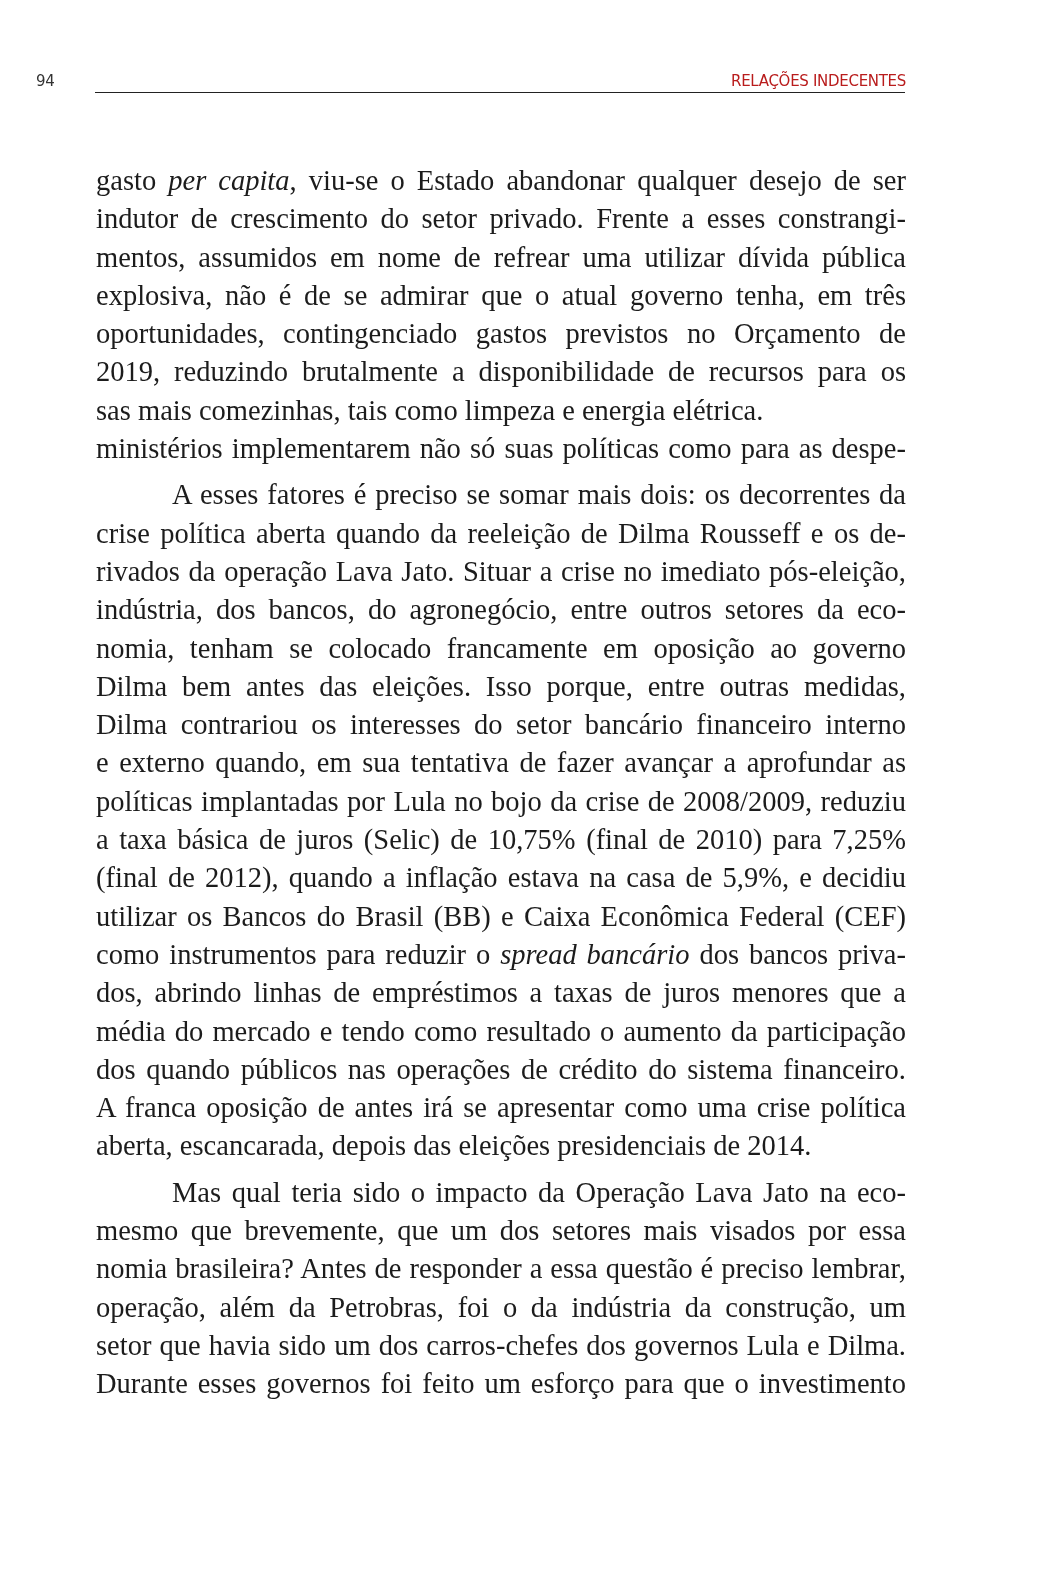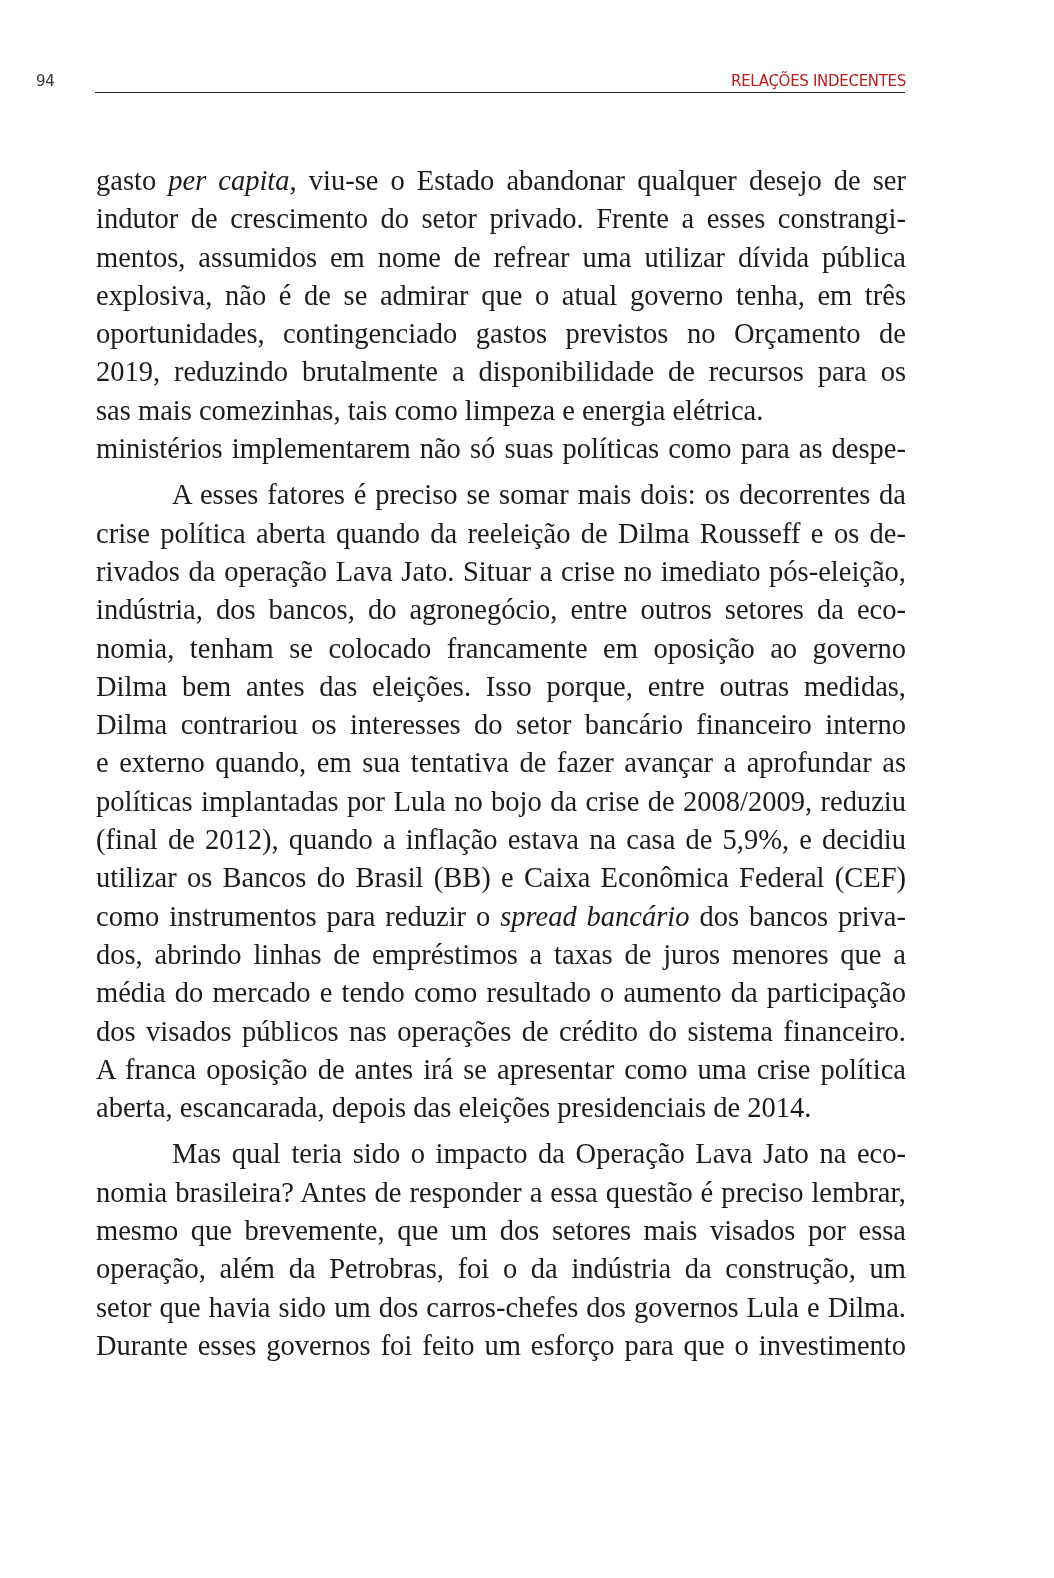--- a/index.html
+++ b/index.html
@@ -41,32 +41,33 @@
       <div>
         <span class="line indent"><span>A esses fatores é preciso se somar mais dois: os decorrentes da</span></span>
         <span class="line"><span>crise política aberta quando da reeleição de Dilma Rousseff e os de-</span></span>
         <span class="line"><span>rivados da operação Lava Jato. Situar a crise no imediato pós-eleição,</span></span>
         <span class="line"><span>indústria, dos bancos, do agronegócio, entre outros setores da eco-</span></span>
         <span class="line"><span>nomia, tenham se colocado francamente em oposição ao governo</span></span>
         <span class="line"><span>Dilma bem antes das eleições. Isso porque, entre outras medidas,</span></span>
         <span class="line"><span>Dilma contrariou os interesses do setor bancário financeiro interno</span></span>
         <span class="line"><span>e externo quando, em sua tentativa de fazer avançar a aprofundar as</span></span>
         <span class="line"><span>políticas implantadas por Lula no bojo da crise de 2008/2009, reduziu</span></span>
+        <span class="line"><span>a taxa básica de juros (Selic) de 10,75% (final de 2010) para 7,25%</span></span>
         <span class="line"><span>(final de 2012), quando a inflação estava na casa de 5,9%, e decidiu</span></span>
         <span class="line"><span>utilizar os Bancos do Brasil (BB) e Caixa Econômica Federal (CEF)</span></span>
         <span class="line"><span>como instrumentos para reduzir o </span><em>spread bancário</em><span> dos bancos priva-</span></span>
         <span class="line"><span>dos, abrindo linhas de empréstimos a taxas de juros menores que a</span></span>
         <span class="line"><span>média do mercado e tendo como resultado o aumento da participação</span></span>
-        <span class="line"><span>dos visados públicos nas operações de crédito do sistema financeiro.</span></span>
+        <span class="line"><span>dos quando públicos nas operações de crédito do sistema financeiro.</span></span>
         <span class="line"><span>A franca oposição de antes irá se apresentar como uma crise política</span></span>
         <span class="line last"><span>aberta, escancarada, depois das eleições presidenciais de 2014.</span></span>
       </div>
       <span class="para-gap"></span>
       <div>
         <span class="line indent"><span>Mas qual teria sido o impacto da Operação Lava Jato na eco-</span></span>
+        <span class="line"><span>mesmo que brevemente, que um dos setores mais visados por essa</span></span>
         <span class="line"><span>nomia brasileira? Antes de responder a essa questão é preciso lembrar,</span></span>
-        <span class="line"><span>mesmo que brevemente, que um dos setores mais visados por essa</span></span>
         <span class="line"><span>operação, além da Petrobras, foi o da indústria da construção, um</span></span>
         <span class="line"><span>setor que havia sido um dos carros-chefes dos governos Lula e Dilma.</span></span>
         <span class="line"><span>Durante esses governos foi feito um esforço para que o investimento</span></span>
       </div>
     </div>
 </div>
 
 </body></html>

